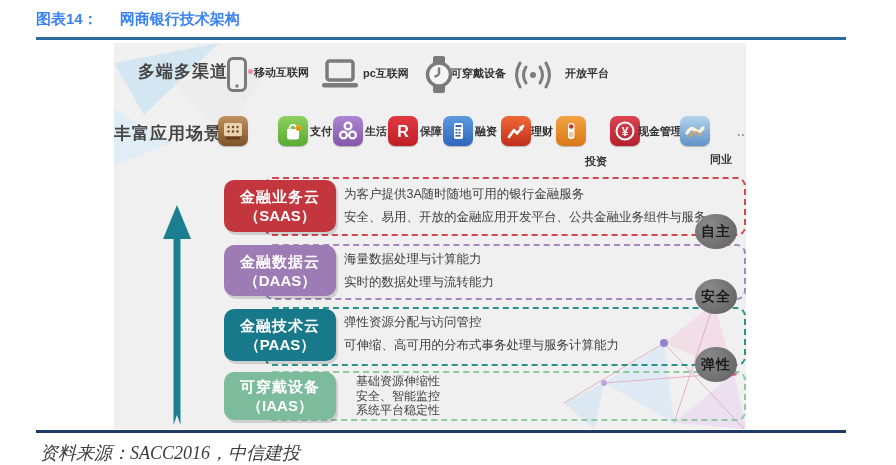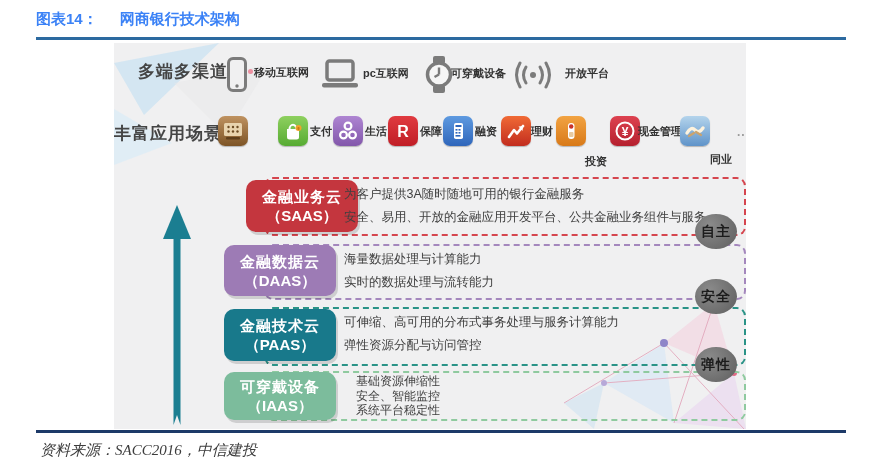--- a/index.html
+++ b/index.html
@@ -27,21 +27,21 @@
   .layer-box .l2{font-size:15px;line-height:19px;}
   .desc{font-size:12.5px;color:#404040;line-height:23px;z-index:2;white-space:nowrap;}
   .desc.small{font-size:12px;line-height:14.5px;}
   .badge{width:42px;height:35px;border-radius:50%;z-index:3;
          background:radial-gradient(circle at 35% 32%, #8b8b8b, #5e5e5e);
          display:flex;align-items:center;justify-content:center;
          font-size:14px;font-weight:bold;color:#1c1c1c;letter-spacing:1px;}
   
   .bottom-rule{left:36px;top:430px;width:810px;height:3px;background:#1d3a68;}
   .source{left:40px;top:441px;font-family:"Liberation Serif","DejaVu Serif",serif;
-          font-style:italic;font-size:15px;color:#3c3c3c;}
+          font-style:italic;font-size:18px;color:#3c3c3c;}
   .deco{pointer-events:none;}
 </style>
 </head>
 <body>
 
 <div class="page">
 
   <div class="abs title-row">
     <span>图表14：</span><span class="gap"></span><span>网商银行技术架构</span>
   </div>
@@ -197,21 +197,21 @@
     </div>
     <div class="abs app-label" style="left:596px;top:81px;margin-top:28px;">同业</div>
     <div class="abs more-dots" style="left:623px;top:82px;">...</div>
 
     <svg class="abs" style="left:45px;top:160px;" width="36" height="224" viewBox="0 0 36 224">
       <polygon points="18,2 4,36 32,36" fill="#1b7e91"></polygon>
       <polygon points="14.5,30 21.5,30 21.5,222 18,212 14.5,222" fill="#1b7e91"></polygon>
     </svg>
 
     <div class="abs dash-rect" style="left: 150px; top: 134px; width: 478px; height: 55px; border-color: rgb(213, 69, 78);"></div>
-    <div class="abs layer-box" style="left: 110px; top: 137px; height: 52px; background: rgb(196, 54, 62); margin-left: 22px;">
+    <div class="abs layer-box" style="left: 110px; top: 137px; height: 52px; background: rgb(196, 54, 62);">
       <div class="l1">金融业务云</div>
       <div class="l2">（SAAS）</div>
     </div>
     <div class="abs desc" style="left:230px;top:140px;">
       <div>为客户提供3A随时随地可用的银行金融服务</div>
       <div>安全、易用、开放的金融应用开发平台、公共金融业务组件与服务</div>
     </div>
     <div class="abs badge" style="left:581px;top:171px;">自主</div>
 
     <div class="abs dash-rect" style="left: 150px; top: 201px; width: 478px; height: 52px; border-color: rgb(164, 135, 189);"></div>
@@ -224,22 +224,22 @@
       <div>实时的数据处理与流转能力</div>
     </div>
     <div class="abs badge" style="left:581px;top:236px;">安全</div>
 
     <div class="abs dash-rect" style="left: 150px; top: 264px; width: 478px; height: 55px; border-color: rgb(42, 147, 135);"></div>
     <div class="abs layer-box" style="left: 110px; top: 266px; height: 52px; background: rgb(24, 121, 139);">
       <div class="l1">金融技术云</div>
       <div class="l2">（PAAS）</div>
     </div>
     <div class="abs desc" style="left:230px;top:268px;">
+      <div>弹性资源分配与访问管控</div>
       <div>可伸缩、高可用的分布式事务处理与服务计算能力</div>
-      <div>弹性资源分配与访问管控</div>
     </div>
     <div class="abs badge" style="left:581px;top:304px;">弹性</div>
 
     <div class="abs dash-rect" style="left: 150px; top: 328px; width: 478px; height: 46px; border-color: rgb(143, 202, 159);"></div>
     <div class="abs layer-box" style="left: 110px; top: 329px; height: 48px; background: rgb(124, 188, 156);">
       <div class="l1">可穿戴设备</div>
       <div class="l2">（IAAS）</div>
     </div>
     <div class="abs desc small" style="left:242px;top:331px;">
       <div>基础资源伸缩性</div>

